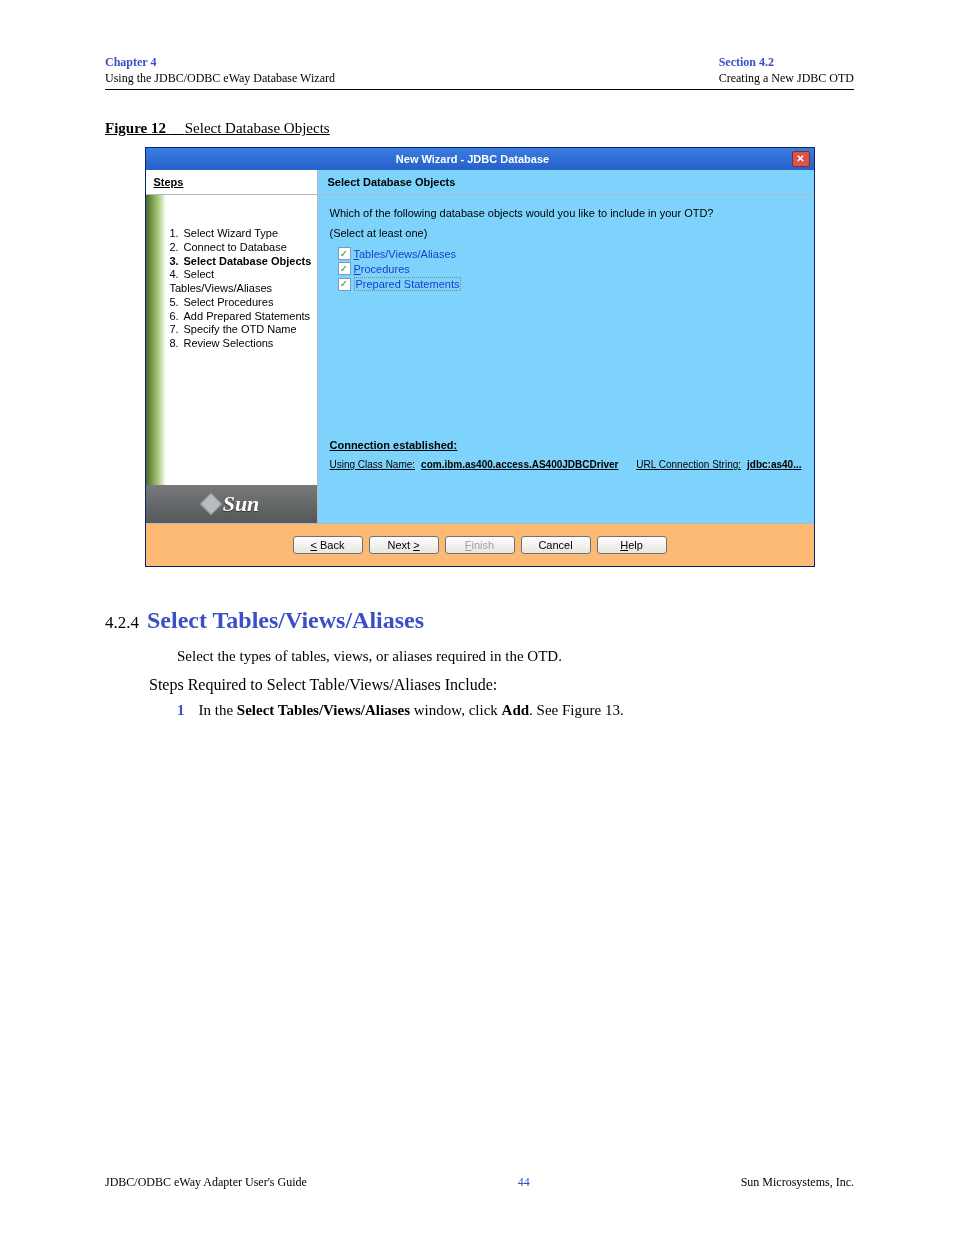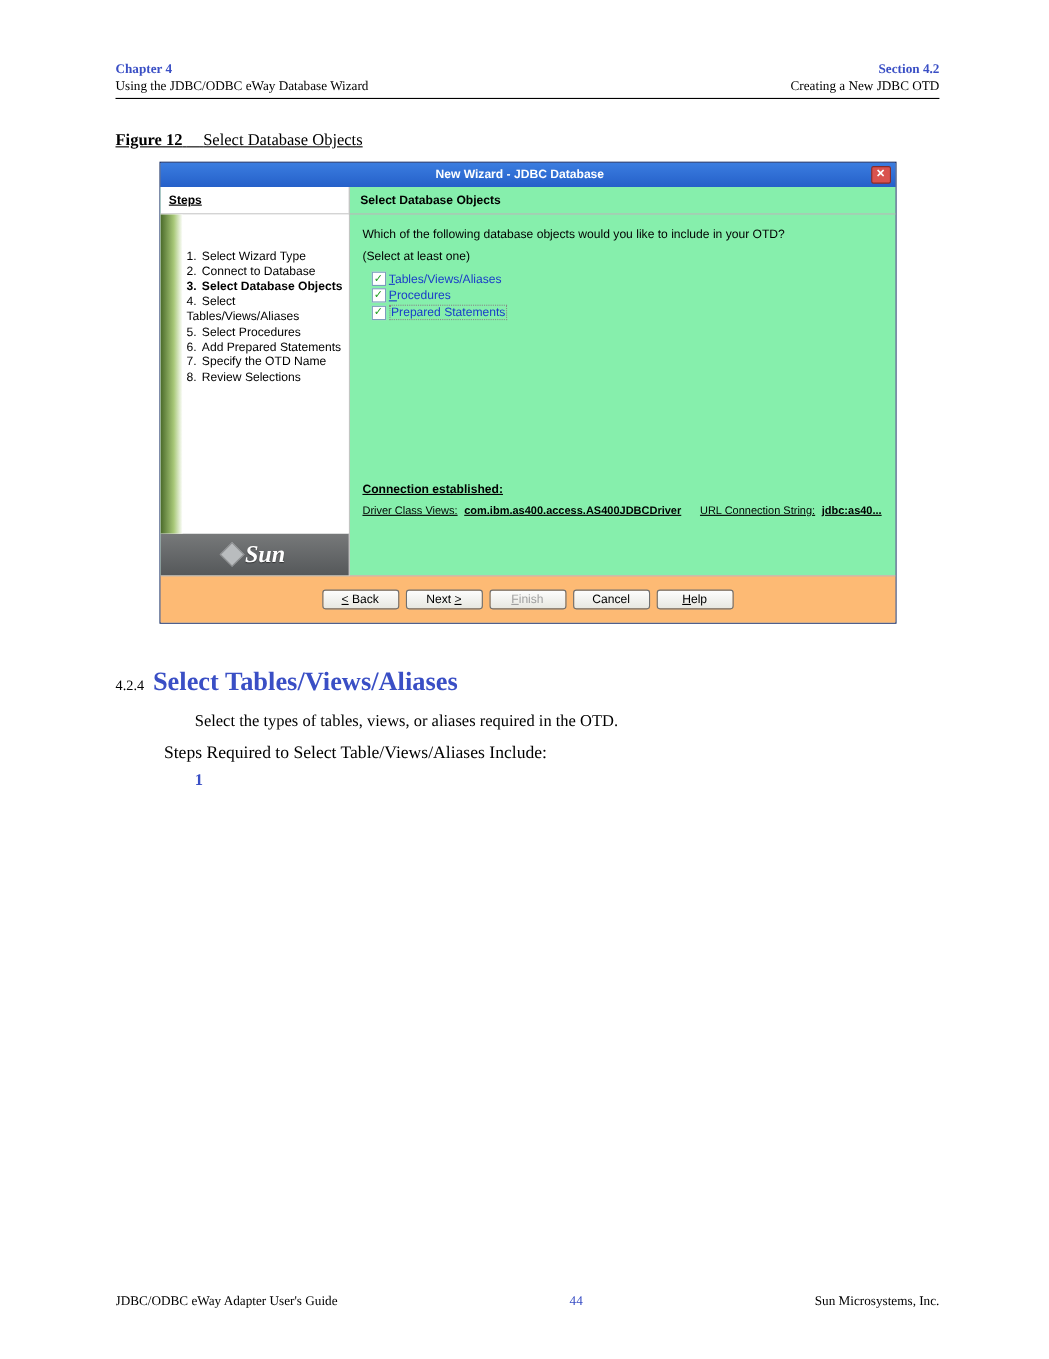--- a/index.html
+++ b/index.html
@@ -6,21 +6,21 @@
     body {
       font-family: Georgia, 'Times New Roman', serif;
       background: #ffffff;
       width: 954px;
       padding: 55px 100px 0 105px;
       color: #000;
     }
     .page-header { display: flex; justify-content: space-between; font-size: 12px; line-height: 1.3; margin-bottom: 3px; }
     .page-header-left .chapter { color: #3a4fc5; font-weight: bold; }
     .page-header-left .chapter-title { color: #000; }
-    .page-header-right { text-align: right; }
+    .page-header-right { text-align: left; }
     .page-header-right .section { color: #3a4fc5; font-weight: bold; }
     .page-header-right .section-title { color: #000; }
     .header-rule { border: none; border-top: 1px solid #000; margin-bottom: 30px; }
 
     .figure-caption { font-size: 15px; margin-bottom: 10px; text-decoration: underline; }
     .figure-caption .fig-bold { font-weight: bold; }
 
     .dialog {
       width: 670px;
       margin: 0 auto 40px auto;
@@ -45,21 +45,21 @@
       background: #d9534f;
       border: 1px solid #8a2b28;
       border-radius: 2px;
       color: #fff;
       font-size: 10px;
       text-align: center;
       line-height: 14px;
       font-weight: bold;
       cursor: pointer;
     }
-    .dialog-body { display: flex; background: #86efac; }
+    .dialog-body { display: flex; background: #7dd3fc; }
     .steps-panel {
       width: 172px;
       background: #fff;
       border-right: 1px solid #b8b8b8;
     }
     .steps-header {
       font-weight: bold;
       padding: 6px 8px;
       border-bottom: 1px solid #b8b8b8;
       font-size: 11px;
@@ -153,21 +153,21 @@
       font-size: 11px;
       background: linear-gradient(to bottom, #fdfdfd, #e7e7e0);
       border: 1px solid #707070;
       border-radius: 3px;
       cursor: pointer;
     }
     .wiz-btn.disabled { color: #a0a0a0; cursor: default; }
     .wiz-btn .u { text-decoration: underline; }
 
     .section-heading { margin-bottom: 12px; display: flex; align-items: baseline; gap: 8px; }
-    .section-heading .sec-num { font-size: 13px; color: #000; }
+    .section-heading .sec-num { font-size: 17px; color: #000; }
     .section-heading .sec-title { font-size: 24px; font-weight: bold; color: #3a4fc5; }
     .body-indent { margin-left: 72px; }
     .body-para { font-size: 15px; margin-bottom: 10px; line-height: 1.35; }
     .steps-intro { font-size: 16px; font-weight: normal; margin-left: 44px; margin-bottom: 6px; }
     .numbered-step { display: flex; gap: 14px; font-size: 15px; line-height: 1.35; }
     .numbered-step .snum { font-weight: bold; color: #3a4fc5; }
     .numbered-step .bold { font-weight: bold; }
 
     .page-footer {
       display: flex;
@@ -243,21 +243,21 @@
           <span class="lbl"><span class="u">P</span><span>rocedures</span></span>
         </div>
         <div class="checkbox-row">
           <span class="cbx">✓</span>
           <span class="lbl selected"><span>Prepared Statements</span></span>
         </div>
       </div>
       <div class="conn-info">
         <div class="hdr">Connection established:</div>
         <div class="conn-row">
-          <span class="lbl">Driver Class Views:</span>
+          <span class="lbl">Using Class Name:</span>
           <span class="val">com.ibm.as400.access.AS400JDBCDriver</span>
           <span style="flex:1"></span>
           <span class="lbl">URL Connection String:</span>
           <span class="val">jdbc:as40...</span>
         </div>
       </div>
     </div>
   </div>
   <div class="button-row">
     <button class="wiz-btn"><span class="u">&lt;</span> Back</button>
@@ -272,19 +272,22 @@
   <span class="sec-num">4.2.4</span>
   <span class="sec-title">Select Tables/Views/Aliases</span>
 </div>
 
 <p class="body-para body-indent">Select the types of tables, views, or aliases required in the OTD.</p>
 
 <p class="steps-intro">Steps Required to Select Table/Views/Aliases Include:</p>
 
 <div class="numbered-step body-indent">
   <span class="snum">1</span>
+  <span>
+    <span>In the </span><span class="bold">Select Tables/Views/Aliases</span><span> window, click </span><span class="bold">Add</span><span>. See Figure 13.</span>
+  </span>
 </div>
 
 <div class="page-footer">
   <span>JDBC/ODBC eWay Adapter User's Guide</span>
   <span class="center">44</span>
   <span>Sun Microsystems, Inc.</span>
 </div>
 
 </body></html>

